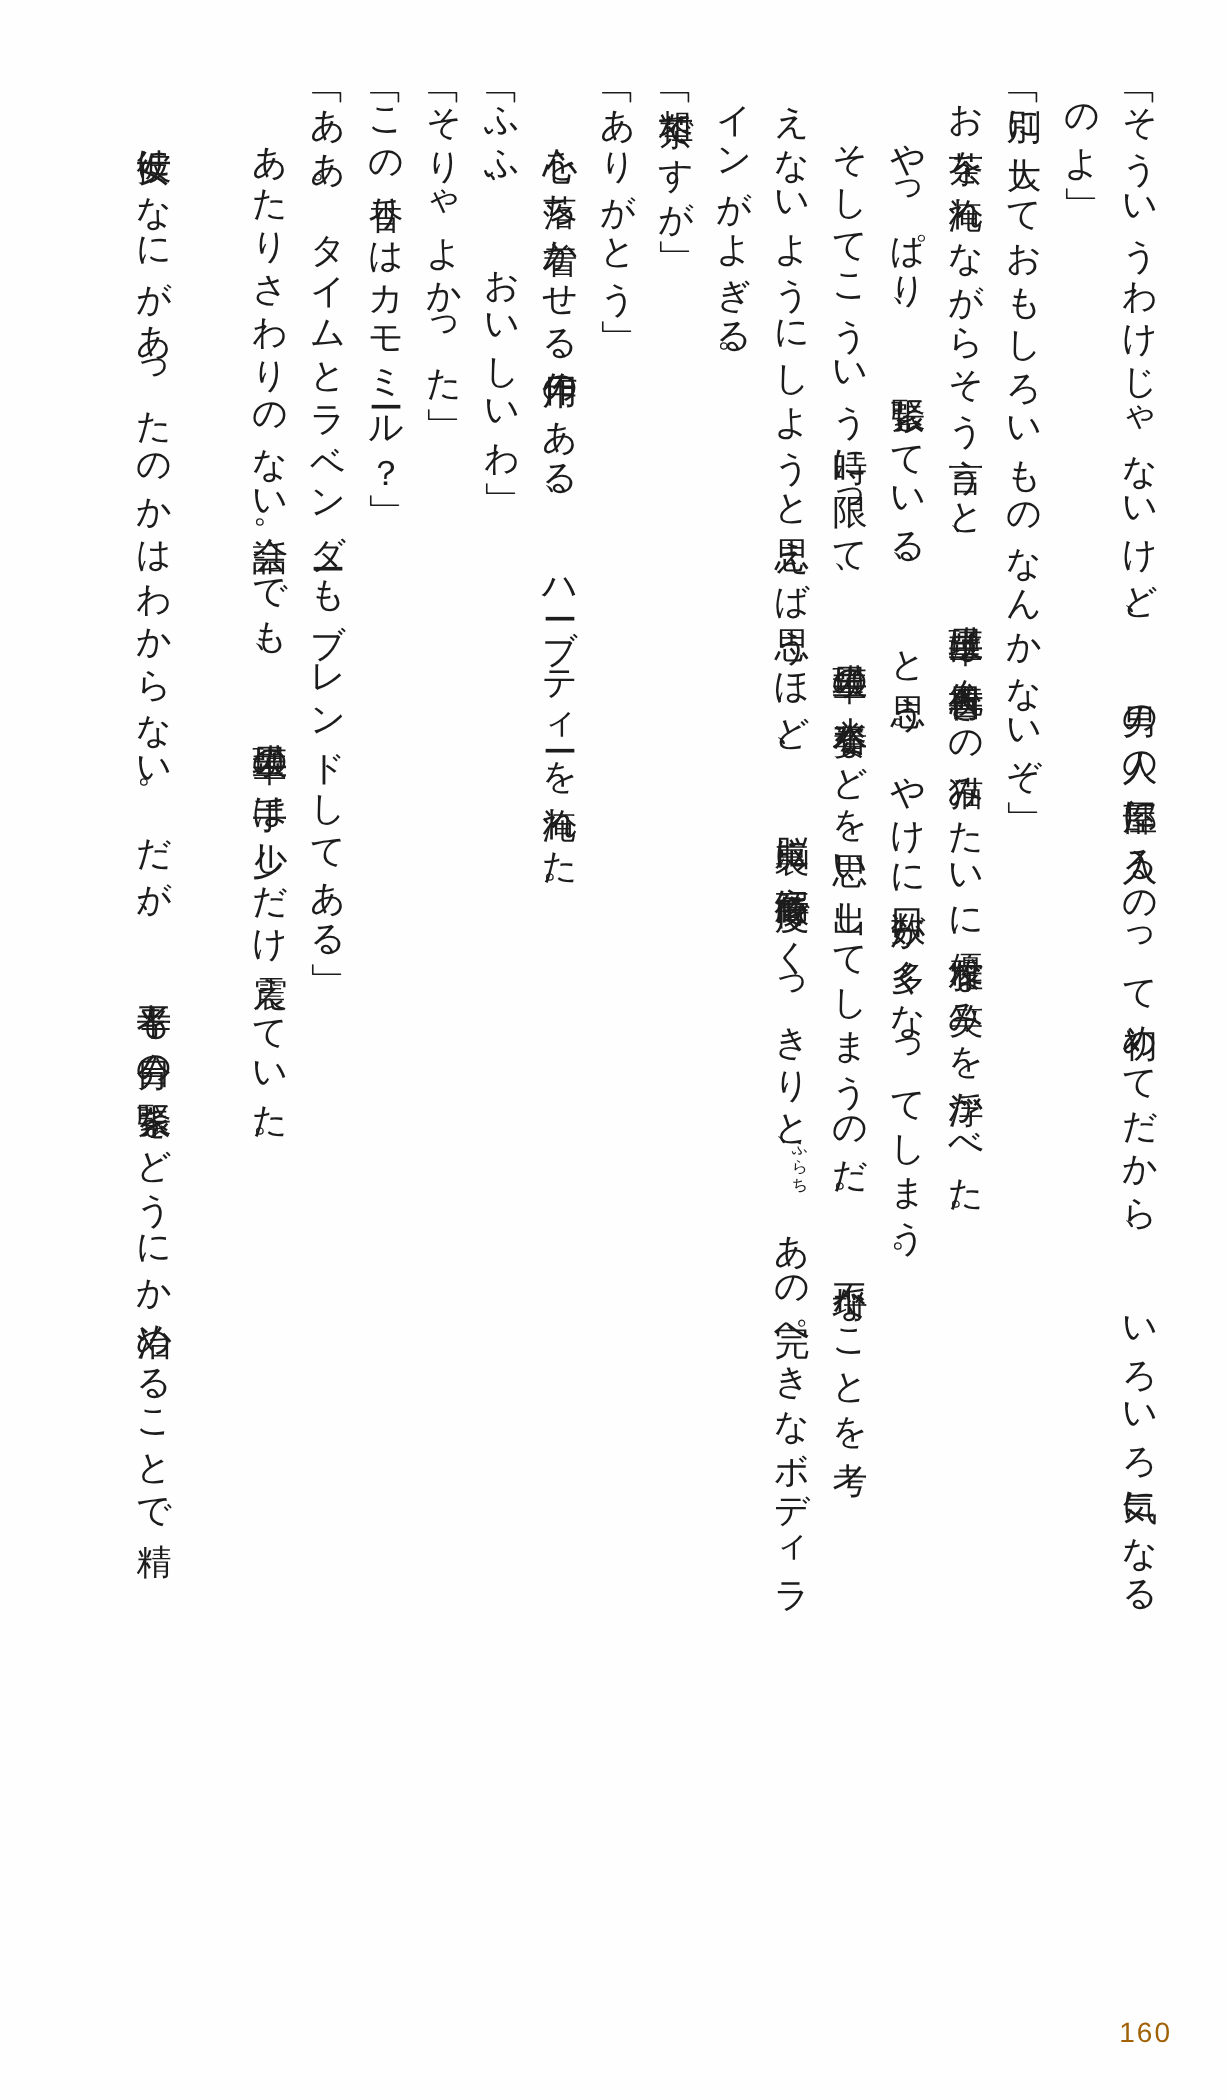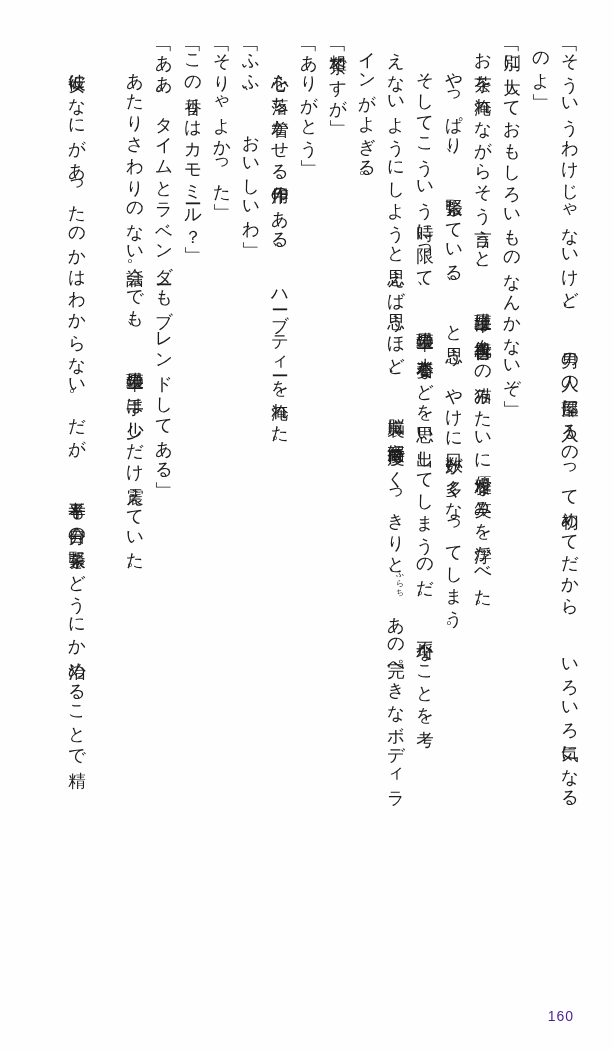--- a/index.html
+++ b/index.html
@@ -60,26 +60,26 @@
     font-size: 8px;
     letter-spacing: 0px;
     writing-mode: vertical-rl;
     text-orientation: upright;
     left: -9px;
     line-height: 1;
     color: #1c1c1c;
   }
   .page-number {
     position: absolute;
-    right: 40px;
+    right: 28px;
     bottom: 26px;
     font-size: 14px;
     letter-spacing: 1px;
     font-family: "Liberation Sans", sans-serif;
-    color: #4c1d95;
+    color: #a16207;
   }
 </style>
 </head>
 <body>
 
 <div class="page">
 
   <div class="text-block">
     <div class="line">「そういうわけじゃないけど、　男の人の部屋に入るのって初めてだから、　いろいろ気になる</div>
     <div class="line">のよ」</div>

